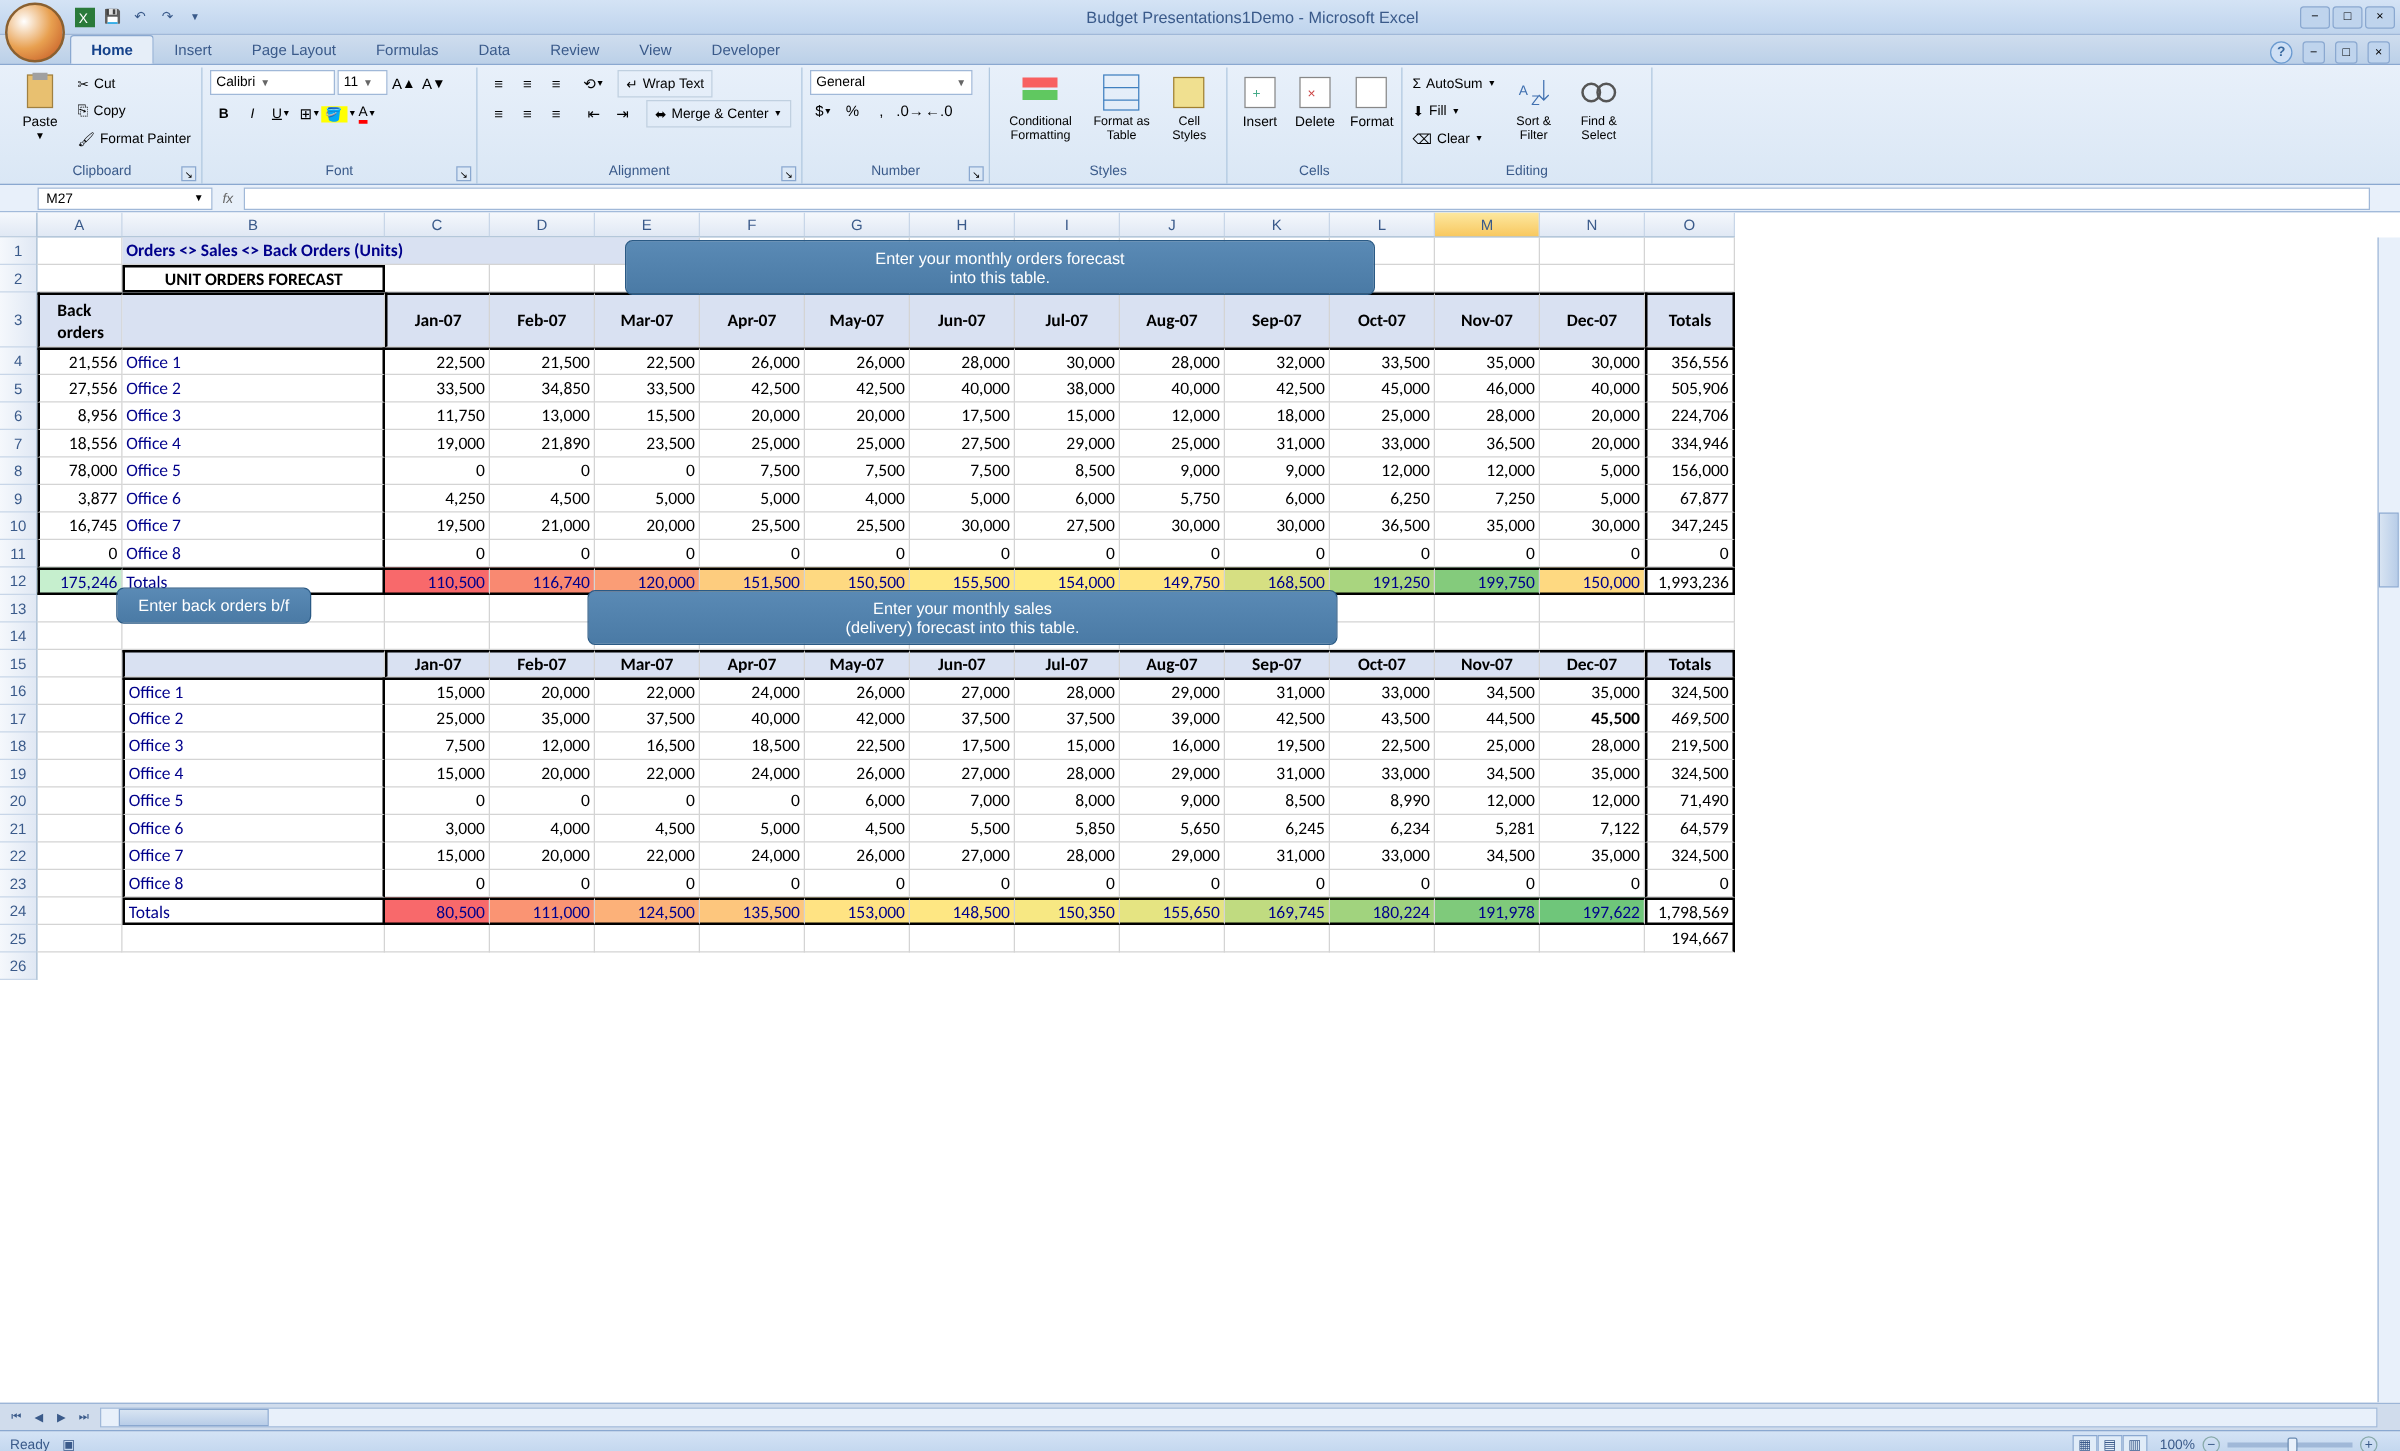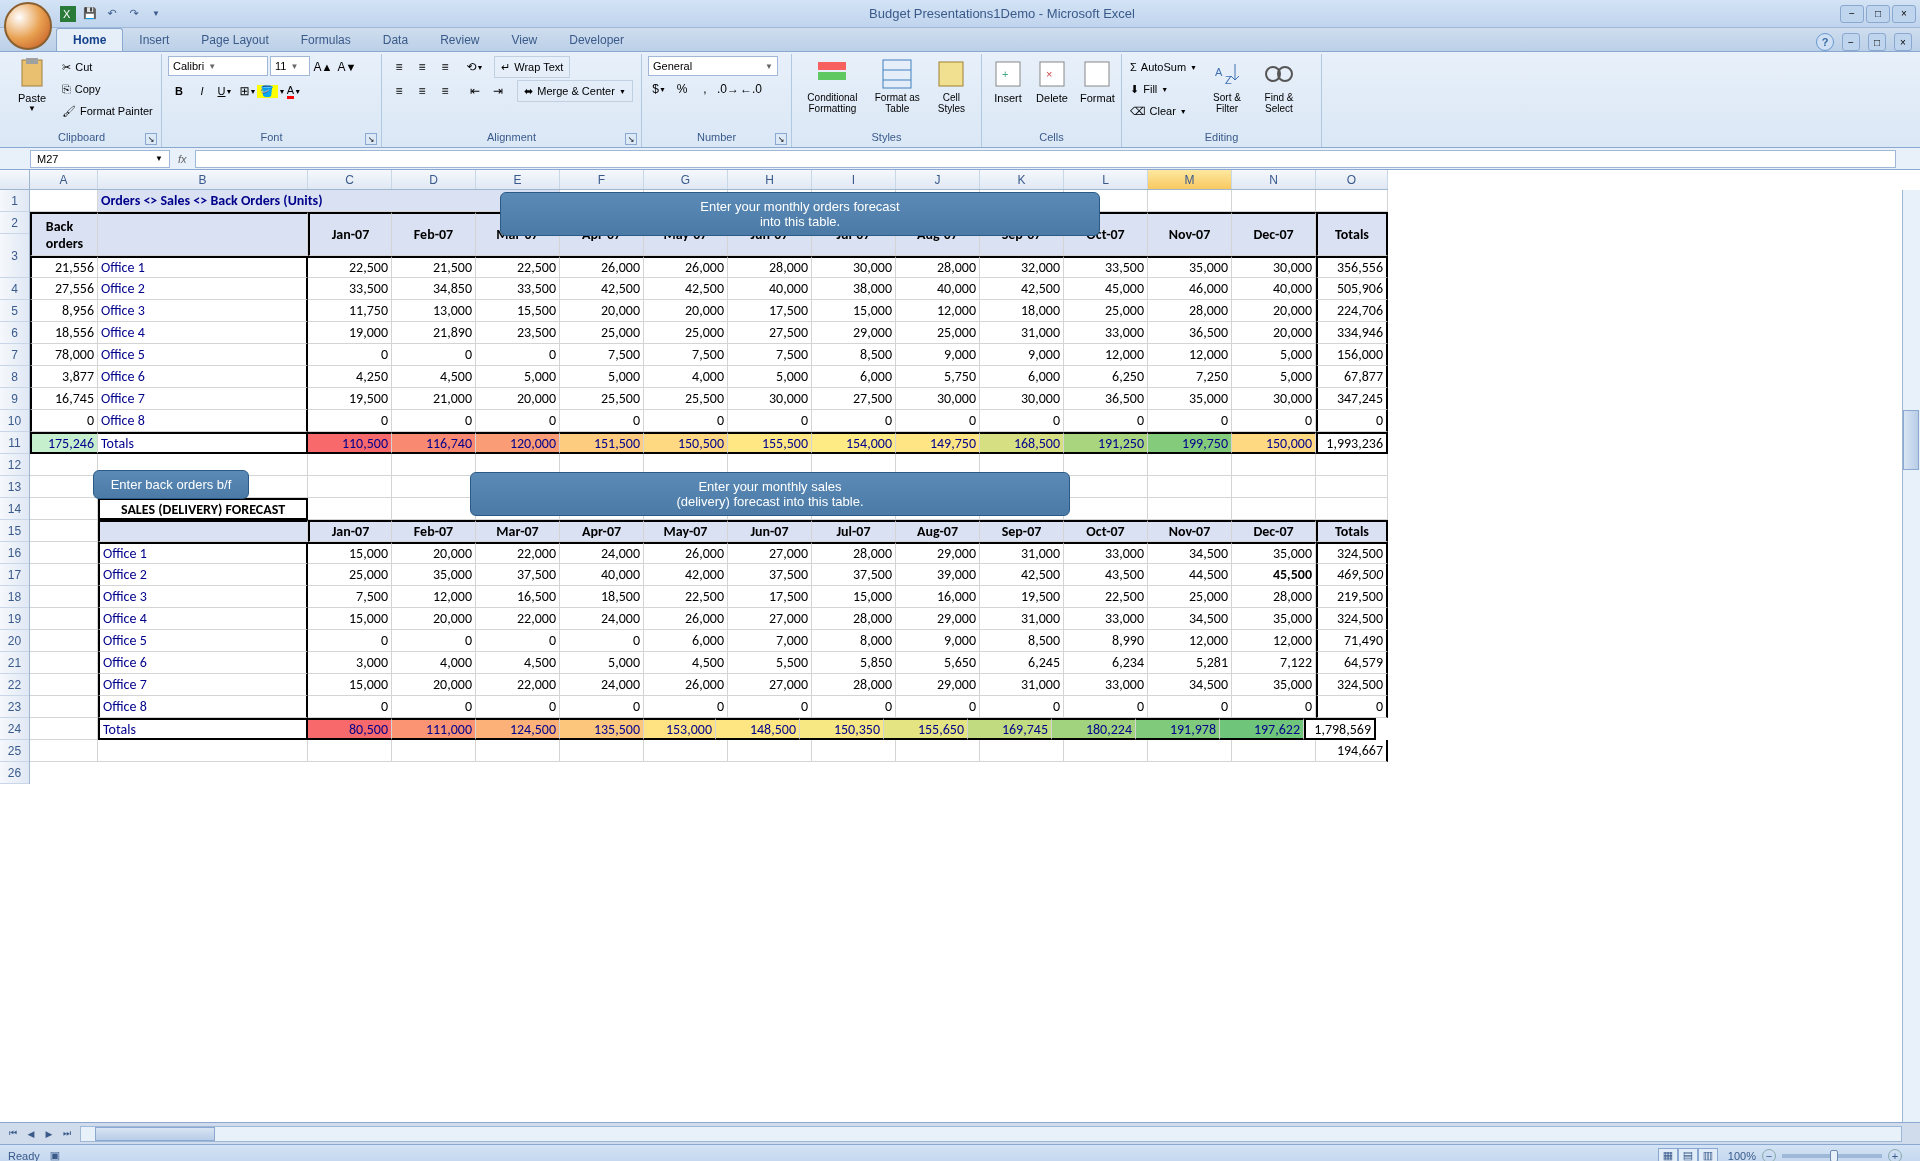--- a/index.html
+++ b/index.html
@@ -400,20 +400,37 @@
         <div class="cell " style="width: 84px; height: 100%;"></div>
         <div class="cell " style="width: 84px; height: 100%;"></div>
         <div class="cell " style="width: 84px; height: 100%;"></div>
         <div class="cell " style="width: 84px; height: 100%;"></div>
         <div class="cell " style="width: 84px; height: 100%;"></div>
         <div class="cell " style="width: 84px; height: 100%;"></div>
         <div class="cell " style="width: 84px; height: 100%;"></div>
         <div class="cell " style="width: 84px; height: 100%;"></div>
         <div class="cell " style="width: 72px; height: 100%;"></div>
       </div>
+      <div class="gridrow" style="height: 22px;">
+        <div class="cell " style="width: 68px; height: 100%;"></div>
+        <div class="cell bold c bt bb bl br" style="width: 210px; height: 100%;">UNIT ORDERS FORECAST</div>
+        <div class="cell " style="width: 84px; height: 100%;"></div>
+        <div class="cell " style="width: 84px; height: 100%;"></div>
+        <div class="cell " style="width: 84px; height: 100%;"></div>
+        <div class="cell " style="width: 84px; height: 100%;"></div>
+        <div class="cell " style="width: 84px; height: 100%;"></div>
+        <div class="cell " style="width: 84px; height: 100%;"></div>
+        <div class="cell " style="width: 84px; height: 100%;"></div>
+        <div class="cell " style="width: 84px; height: 100%;"></div>
+        <div class="cell " style="width: 84px; height: 100%;"></div>
+        <div class="cell " style="width: 84px; height: 100%;"></div>
+        <div class="cell " style="width: 84px; height: 100%;"></div>
+        <div class="cell " style="width: 84px; height: 100%;"></div>
+        <div class="cell " style="width: 72px; height: 100%;"></div>
+      </div>
       <div class="gridrow" style="height: 44px;">
         <div class="cell bg-light c bold bt bl" style="width: 68px; height: 100%; flex-direction: column;">Back<br>orders</div>
         <div class="cell bg-light bt" style="width: 210px; height: 100%;"></div>
         <div class="cell bg-light c bold bt bl" style="width: 84px; height: 100%;">Jan-07</div>
         <div class="cell bg-light c bold bt" style="width: 84px; height: 100%;">Feb-07</div>
         <div class="cell bg-light c bold bt" style="width: 84px; height: 100%;">Mar-07</div>
         <div class="cell bg-light c bold bt" style="width: 84px; height: 100%;">Apr-07</div>
         <div class="cell bg-light c bold bt" style="width: 84px; height: 100%;">May-07</div>
         <div class="cell bg-light c bold bt" style="width: 84px; height: 100%;">Jun-07</div>
         <div class="cell bg-light c bold bt" style="width: 84px; height: 100%;">Jul-07</div>
@@ -606,37 +623,20 @@
         <div class="cell " style="width: 84px; height: 100%;"></div>
         <div class="cell " style="width: 84px; height: 100%;"></div>
         <div class="cell " style="width: 84px; height: 100%;"></div>
         <div class="cell " style="width: 84px; height: 100%;"></div>
         <div class="cell " style="width: 84px; height: 100%;"></div>
         <div class="cell " style="width: 84px; height: 100%;"></div>
         <div class="cell " style="width: 72px; height: 100%;"></div>
       </div>
       <div class="gridrow" style="height: 22px;">
         <div class="cell " style="width: 68px; height: 100%;"></div>
-        <div class="cell bold c bt bb bl br" style="width: 210px; height: 100%;">SALES (DELIVERY) FORECAST</div>
-        <div class="cell " style="width: 84px; height: 100%;"></div>
-        <div class="cell " style="width: 84px; height: 100%;"></div>
-        <div class="cell " style="width: 84px; height: 100%;"></div>
-        <div class="cell " style="width: 84px; height: 100%;"></div>
-        <div class="cell " style="width: 84px; height: 100%;"></div>
-        <div class="cell " style="width: 84px; height: 100%;"></div>
-        <div class="cell " style="width: 84px; height: 100%;"></div>
-        <div class="cell " style="width: 84px; height: 100%;"></div>
-        <div class="cell " style="width: 84px; height: 100%;"></div>
-        <div class="cell " style="width: 84px; height: 100%;"></div>
-        <div class="cell " style="width: 84px; height: 100%;"></div>
-        <div class="cell " style="width: 84px; height: 100%;"></div>
-        <div class="cell " style="width: 72px; height: 100%;"></div>
-      </div>
-      <div class="gridrow" style="height: 22px;">
-        <div class="cell " style="width: 68px; height: 100%;"></div>
         <div class="cell bg-light bt bl" style="width: 210px; height: 100%;"></div>
         <div class="cell bg-light c bold bt bl" style="width: 84px; height: 100%;">Jan-07</div>
         <div class="cell bg-light c bold bt" style="width: 84px; height: 100%;">Feb-07</div>
         <div class="cell bg-light c bold bt" style="width: 84px; height: 100%;">Mar-07</div>
         <div class="cell bg-light c bold bt" style="width: 84px; height: 100%;">Apr-07</div>
         <div class="cell bg-light c bold bt" style="width: 84px; height: 100%;">May-07</div>
         <div class="cell bg-light c bold bt" style="width: 84px; height: 100%;">Jun-07</div>
         <div class="cell bg-light c bold bt" style="width: 84px; height: 100%;">Jul-07</div>
         <div class="cell bg-light c bold bt" style="width: 84px; height: 100%;">Aug-07</div>
         <div class="cell bg-light c bold bt" style="width: 84px; height: 100%;">Sep-07</div>
@@ -781,21 +781,21 @@
         <div class="cell r" style="width: 84px; height: 100%;">0</div>
         <div class="cell r bl br" style="width: 72px; height: 100%;">0</div>
       </div>
       <div class="gridrow" style="height: 22px;">
         <div class="cell " style="width: 68px; height: 100%;"></div>
         <div class="cell blue bt bb bl br" style="width: 210px; height: 100%;">Totals</div>
         <div class="cell r blue bt bb sales-bg-0" style="width: 84px; height: 100%;">80,500</div>
         <div class="cell r blue bt bb sales-bg-1" style="width: 84px; height: 100%;">111,000</div>
         <div class="cell r blue bt bb sales-bg-2" style="width: 84px; height: 100%;">124,500</div>
         <div class="cell r blue bt bb sales-bg-3" style="width: 84px; height: 100%;">135,500</div>
-        <div class="cell r blue bt bb sales-bg-4" style="width: 72px; height: 100%;">153,000</div>
+        <div class="cell r blue bt bb sales-bg-4" style="width: 84px; height: 100%;">153,000</div>
         <div class="cell r blue bt bb sales-bg-5" style="width: 84px; height: 100%;">148,500</div>
         <div class="cell r blue bt bb sales-bg-6" style="width: 84px; height: 100%;">150,350</div>
         <div class="cell r blue bt bb sales-bg-7" style="width: 84px; height: 100%;">155,650</div>
         <div class="cell r blue bt bb sales-bg-8" style="width: 84px; height: 100%;">169,745</div>
         <div class="cell r blue bt bb sales-bg-9" style="width: 84px; height: 100%;">180,224</div>
         <div class="cell r blue bt bb sales-bg-10" style="width: 84px; height: 100%;">191,978</div>
         <div class="cell r blue bt bb sales-bg-11" style="width: 84px; height: 100%;">197,622</div>
         <div class="cell r bt bb bl br" style="width: 72px; height: 100%;">1,798,569</div>
       </div>
       <div class="gridrow" style="height: 22px;">

